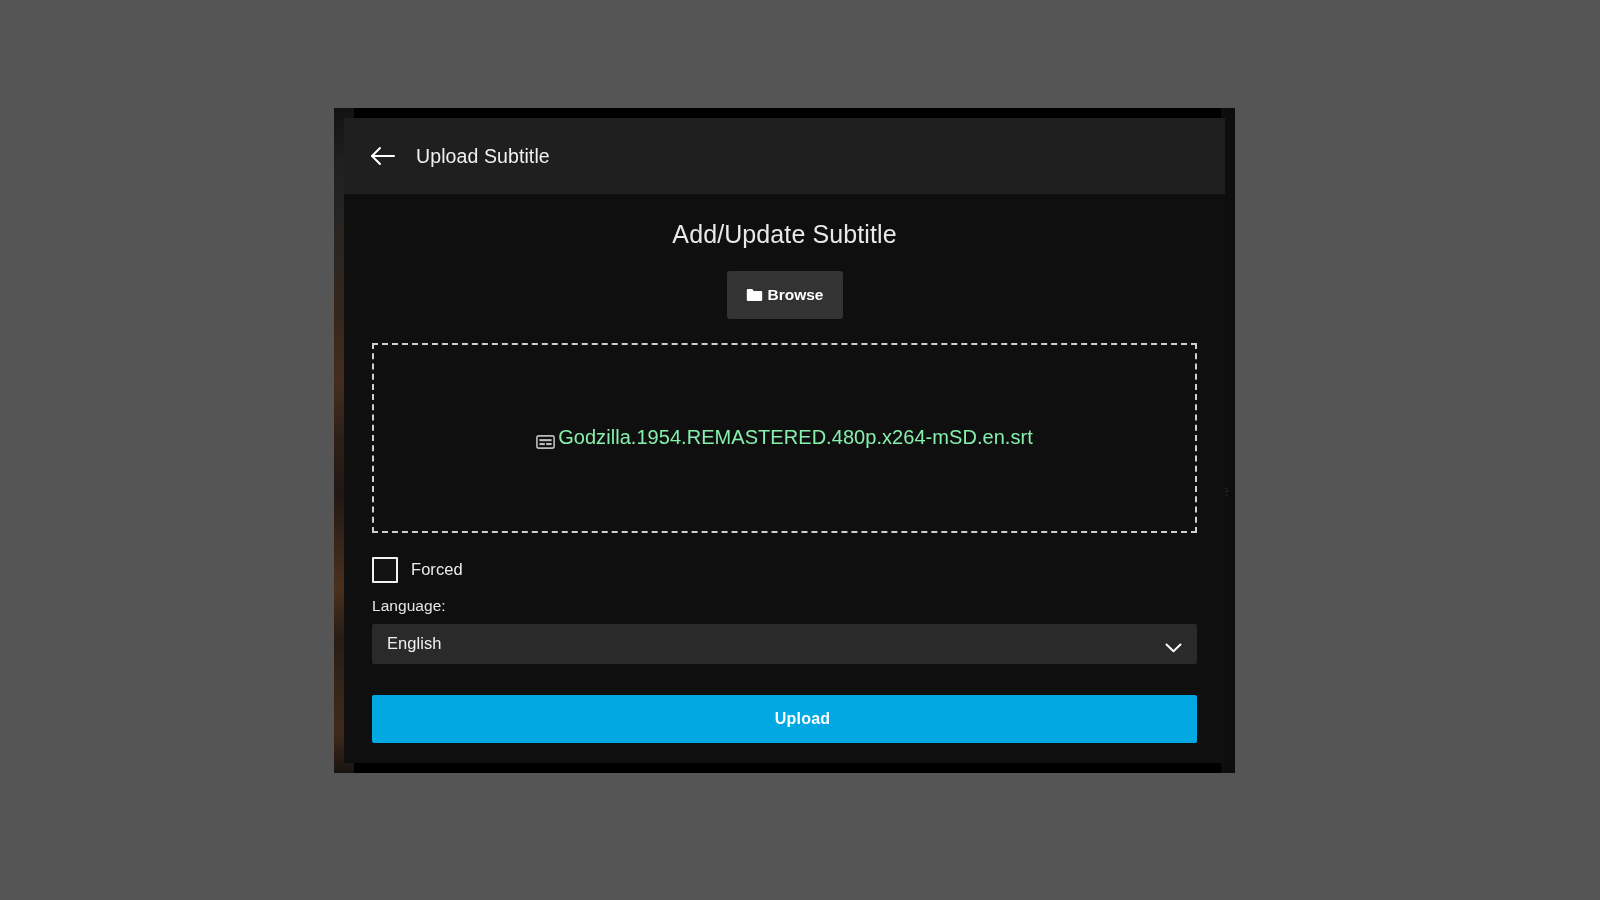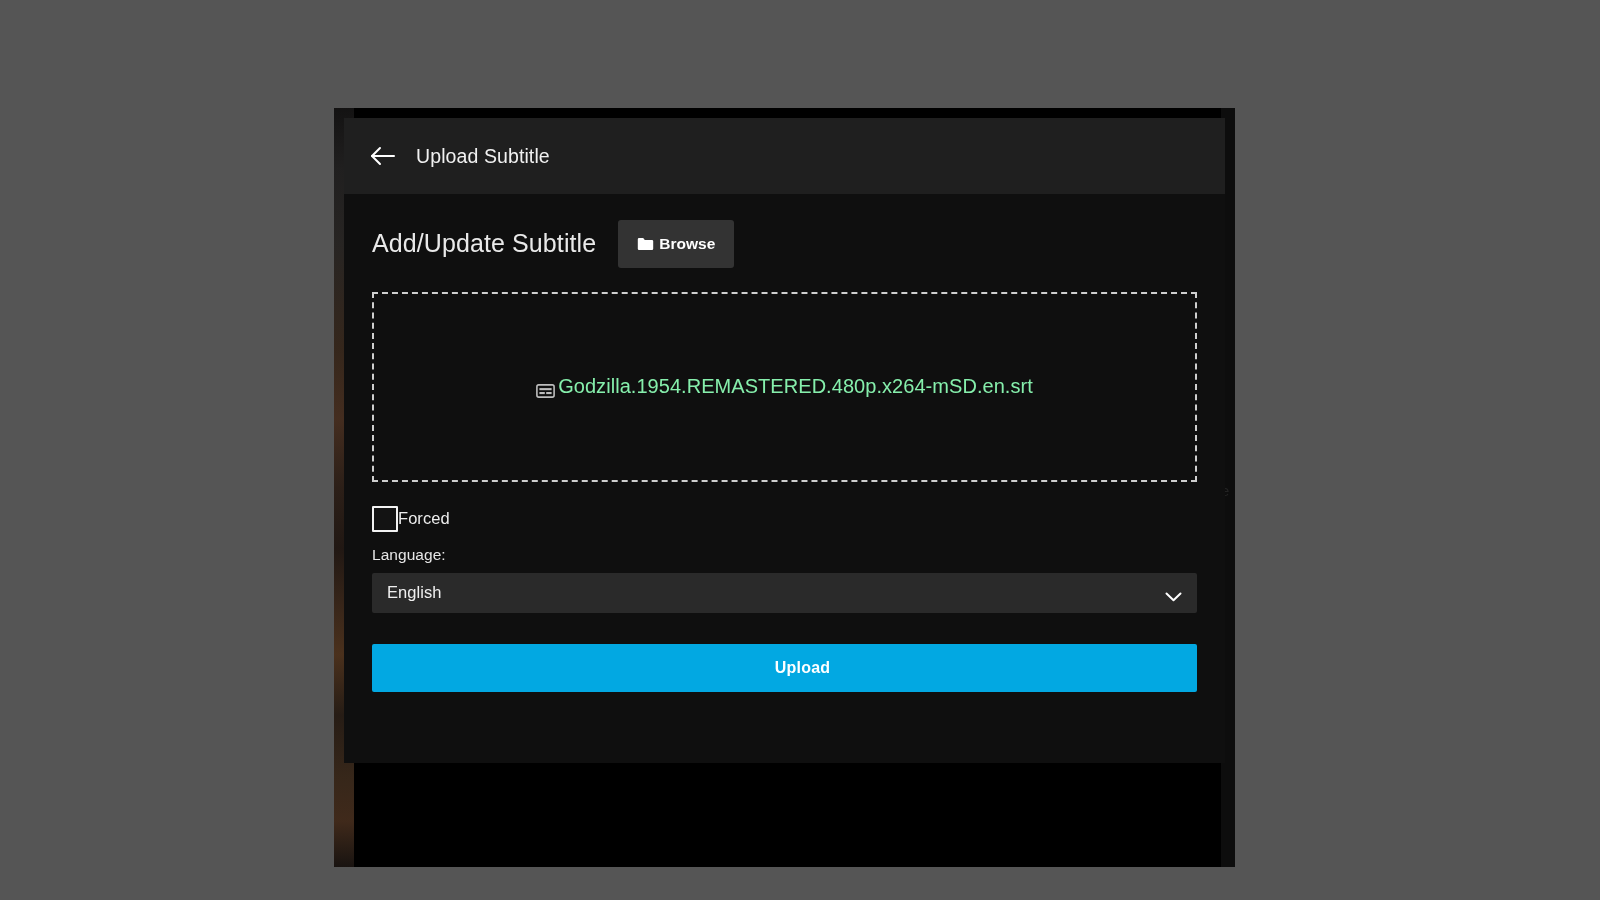--- a/index.html
+++ b/index.html
@@ -15,21 +15,21 @@
     font-family: "Liberation Sans", sans-serif;
     -webkit-font-smoothing: antialiased;
   }
 
   
   .modal-shell {
     position: absolute;
     left: 334px;
     top: 108px;
     width: 901px;
-    height: 759px;
+    height: 665px;
     background: #000000;
     padding: 10px 0 0 10px;
     overflow: hidden;
   }
 
   
   .bg-art {
     position: absolute;
     left: 0;
     top: 0;
@@ -122,20 +122,21 @@
     height: 569px;
     padding: 0 28px;
   }
 
   
   .heading-row {
     display: flex;
     align-items: center;
     gap: 22px;
     padding-top: 26px;
+    flex-direction: column;
   }
   .section-heading {
     font-size: 25px;
     color: #e9e9e9;
     font-weight: 400;
     letter-spacing: 0.1px;
     white-space: nowrap;
   }
 
   .browse-btn {
@@ -174,20 +175,21 @@
     font-size: 20px;
     letter-spacing: 0.05px;
     white-space: nowrap;
   }
   .cc-icon { display: inline-block; width: 19px; height: 14px; flex: 0 0 auto; }
 
   
   .forced-row {
     display: flex;
     align-items: center;
+    gap: 13px;
     margin-top: 24px;
     cursor: pointer;
     width: max-content;
   }
   .checkbox {
     width: 26px;
     height: 26px;
     border: 2px solid #f2f2f2;
     background: #131313;
     border-radius: 1px;

